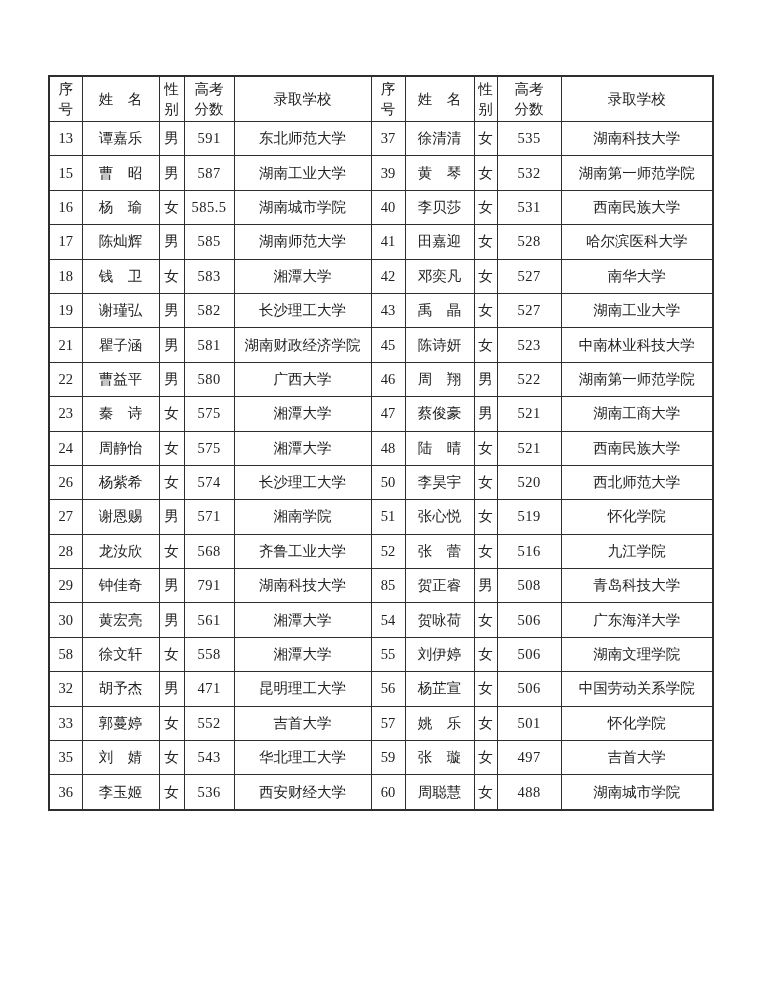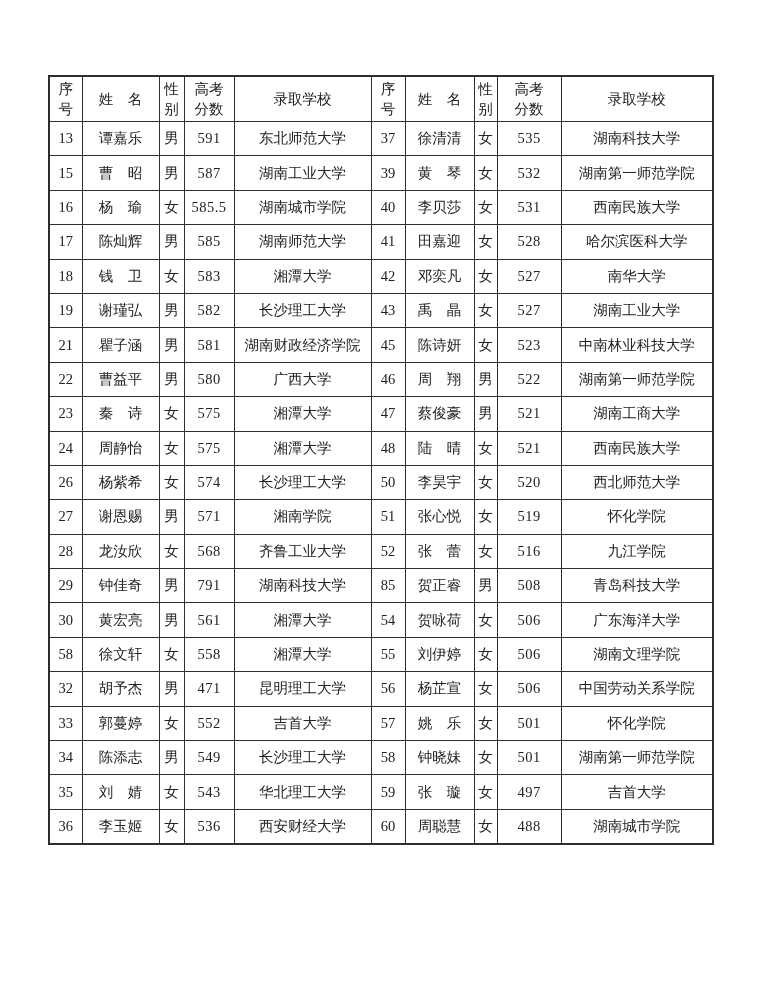--- a/index.html
+++ b/index.html
@@ -296,32 +296,20 @@
           <td class="c-gender">女</td>
           <td class="c-score">552</td>
           <td class="c-school">吉首大学</td>
           <td class="c-no">57</td>
           <td class="c-name">姚　乐</td>
           <td class="c-gender">女</td>
           <td class="c-score">501</td>
           <td class="c-school">怀化学院</td>
         </tr>
         <tr>
-          <td class="c-no">34</td>
-          <td class="c-name">陈添志</td>
-          <td class="c-gender">男</td>
-          <td class="c-score">549</td>
-          <td class="c-school">长沙理工大学</td>
-          <td class="c-no">58</td>
-          <td class="c-name">钟晓妹</td>
-          <td class="c-gender">女</td>
-          <td class="c-score">501</td>
-          <td class="c-school">湖南第一师范学院</td>
-        </tr>
-        <tr>
           <td class="c-no">35</td>
           <td class="c-name">刘　婧</td>
           <td class="c-gender">女</td>
           <td class="c-score">543</td>
           <td class="c-school">华北理工大学</td>
           <td class="c-no">59</td>
           <td class="c-name">张　璇</td>
           <td class="c-gender">女</td>
           <td class="c-score">497</td>
           <td class="c-school">吉首大学</td>

